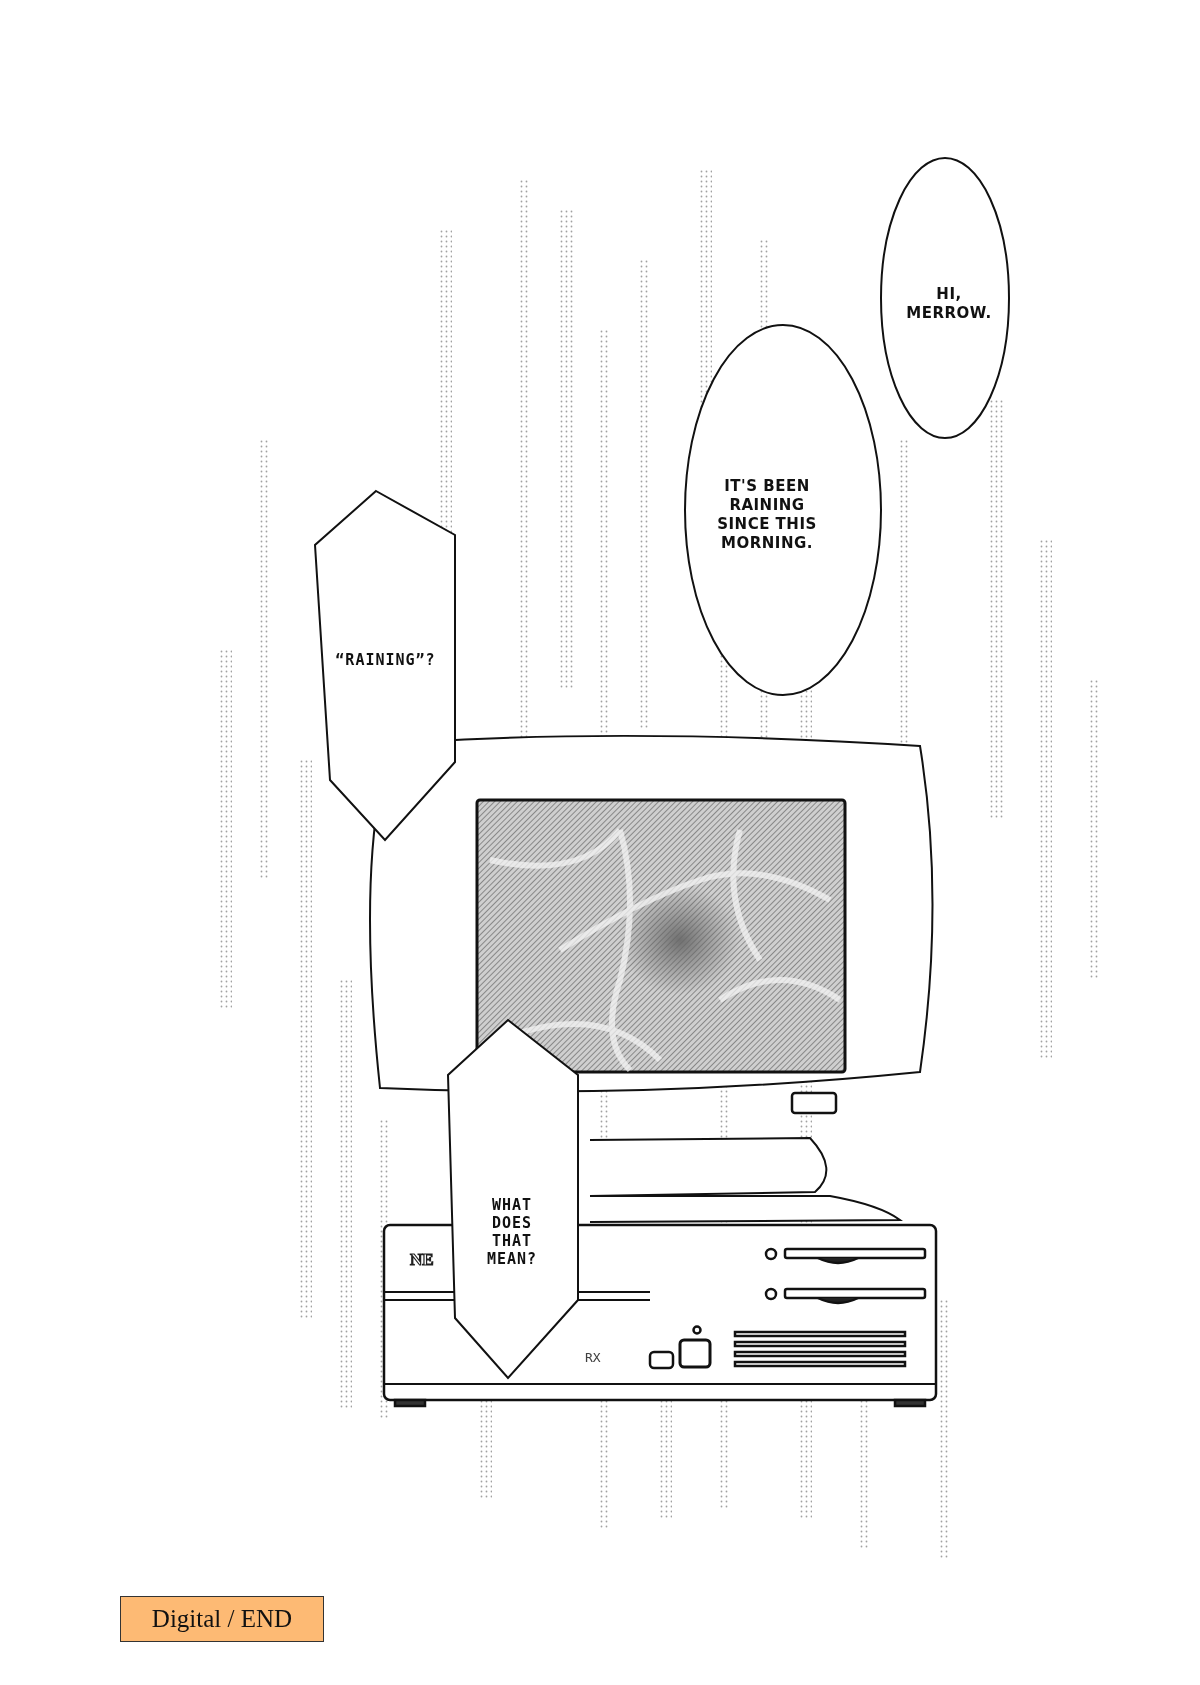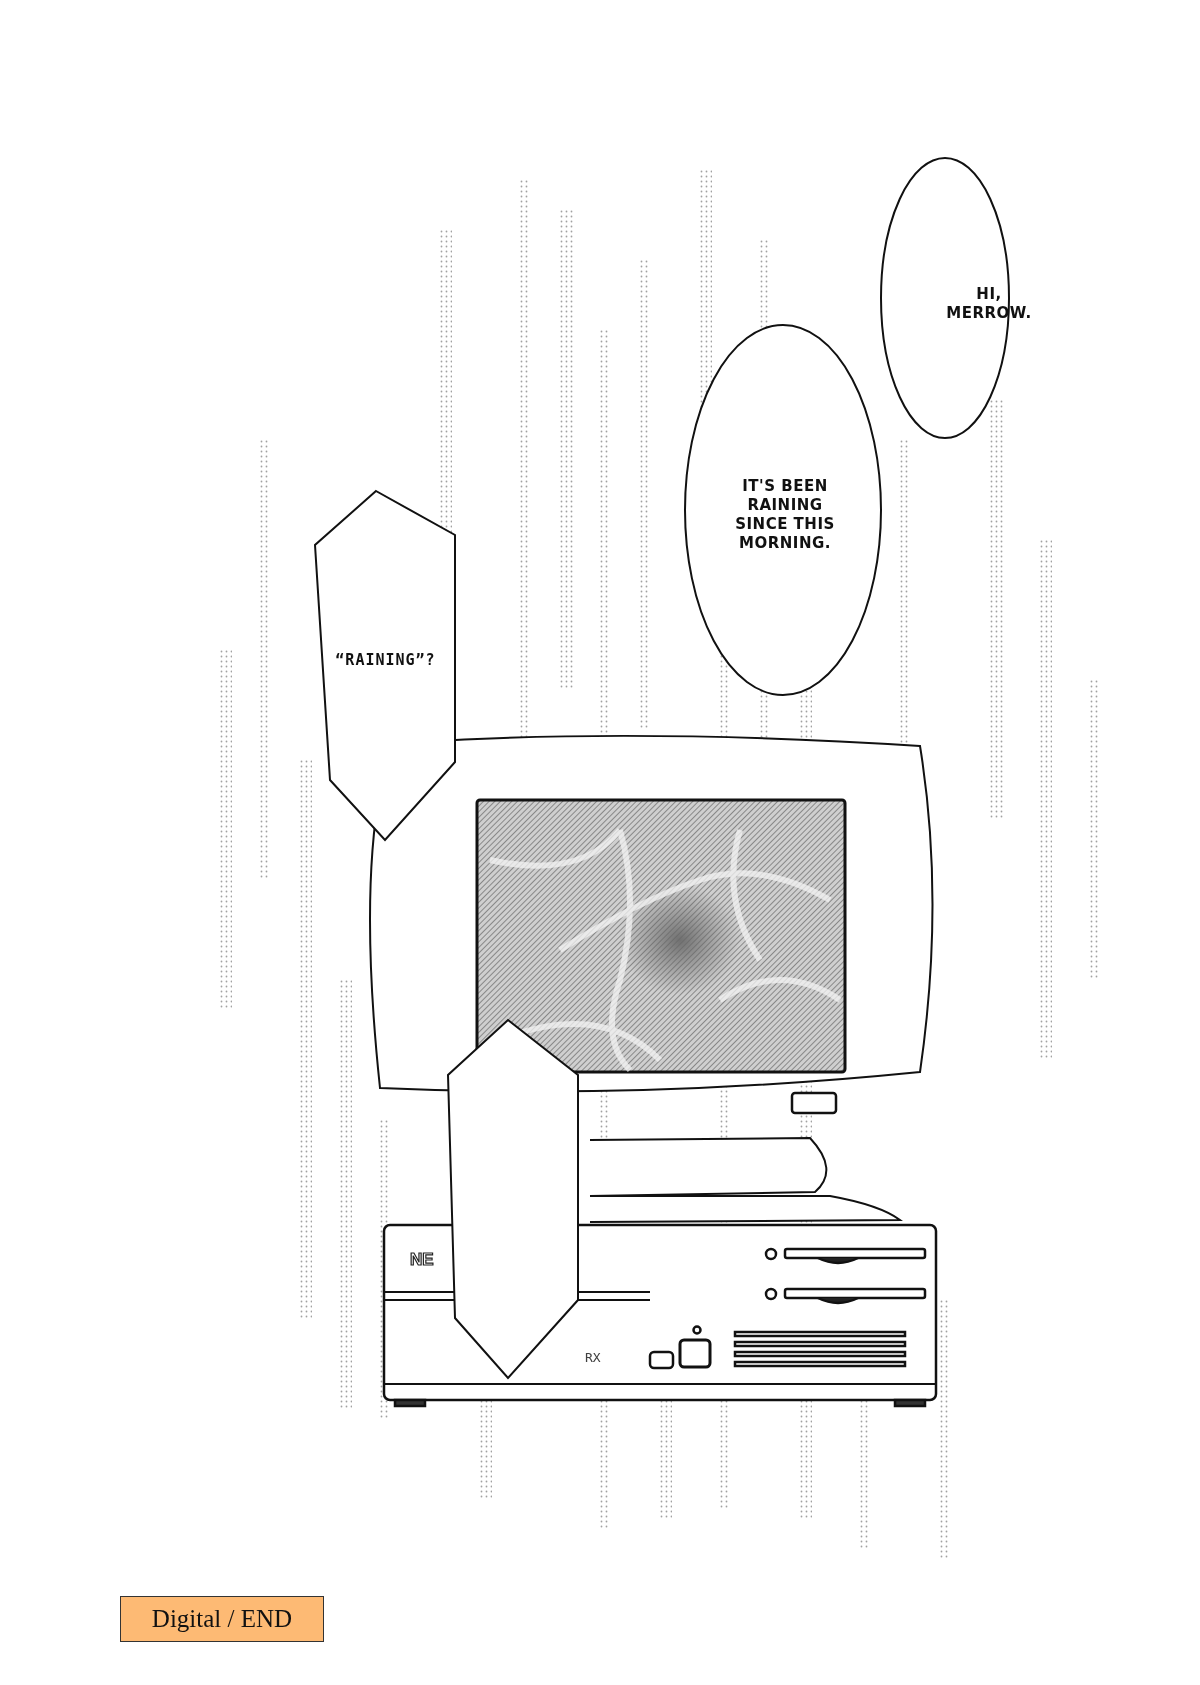--- a/index.html
+++ b/index.html
@@ -12,21 +12,21 @@
     font-size: 15px; line-height: 19px; letter-spacing: 0.5px;
     white-space: pre-line; text-transform: uppercase;
   }
   .bubble-text.square { font-family: "DejaVu Sans Mono", monospace; font-size: 15px; line-height: 18px; letter-spacing: 1px; }
   .caption-box {
     position: absolute; left: 120px; top: 1596px; width: 204px; height: 46px;
     border: 1.5px solid #333; box-sizing: border-box; background: #fdba74;
     display: flex; align-items: center; justify-content: center;
   }
   .caption-text { font-family: "Liberation Serif", serif; font-size: 25px; color: #111; }
-  .brand { position: absolute; font-family: Liberation Sans, sans-serif; font-weight: bold; font-size: 17px; color: #fff; text-align: right; -webkit-text-stroke: 1.2px #222; }
+  .brand { position: absolute; font-family: Liberation Serif, serif; font-weight: bold; font-size: 17px; color: #fff; text-align: right; -webkit-text-stroke: 1.2px #222; }
   .model { position: absolute; font-family: "DejaVu Sans Mono", monospace; font-size: 13px; color: #404040; }
 </style>
 </head>
 <body>
 
 <div class="page">
 
   <svg class="art" width="1200" height="1685" viewBox="0 0 1200 1685">
     <defs>
       <pattern id="dots" width="5" height="5" patternUnits="userSpaceOnUse">
@@ -114,27 +114,31 @@
     </g>
 
     <g stroke="#111" stroke-width="2" fill="#fff">
       <ellipse cx="945" cy="298" rx="64" ry="140"></ellipse>
       <ellipse cx="783" cy="510" rx="98" ry="185"></ellipse>
       <polygon points="376,491 455,535 455,762 385,840 330,780 315,545"></polygon>
       <polygon points="508,1020 578,1075 578,1300 508,1378 455,1318 448,1075"></polygon>
     </g>
   </svg>
 
-  <div class="bubble-text" style="left:880px; top:285px; width:130px;padding-left:44px;">HI,
+  <div class="bubble-text" style="left:840px; top:285px; width:130px;padding-left:44px;">HI,
 MERROW.</div>
-  <div class="bubble-text" style="left:700px; top:477px; width:170px;">IT'S BEEN
+  <div class="bubble-text" style="left:682px; top:477px; width:170px;">IT'S BEEN
 RAINING
 SINCE THIS
 MORNING.</div>
   <div class="bubble-text square" style="left:318px; top:651px; width:135px;">“RAINING”?</div>
+  <div class="bubble-text square" style="left:452px; top:1196px; width:120px;">WHAT
+DOES
+THAT
+MEAN?</div>
 
   <div class="brand" style="left:410px; top:1250px;">NE</div>
   <div class="model" style="left:585px; top:1350px;">RX</div>
 
   <div class="caption-box">
     <span class="caption-text">Digital / END</span>
   </div>
 </div>
 
 </body></html>

